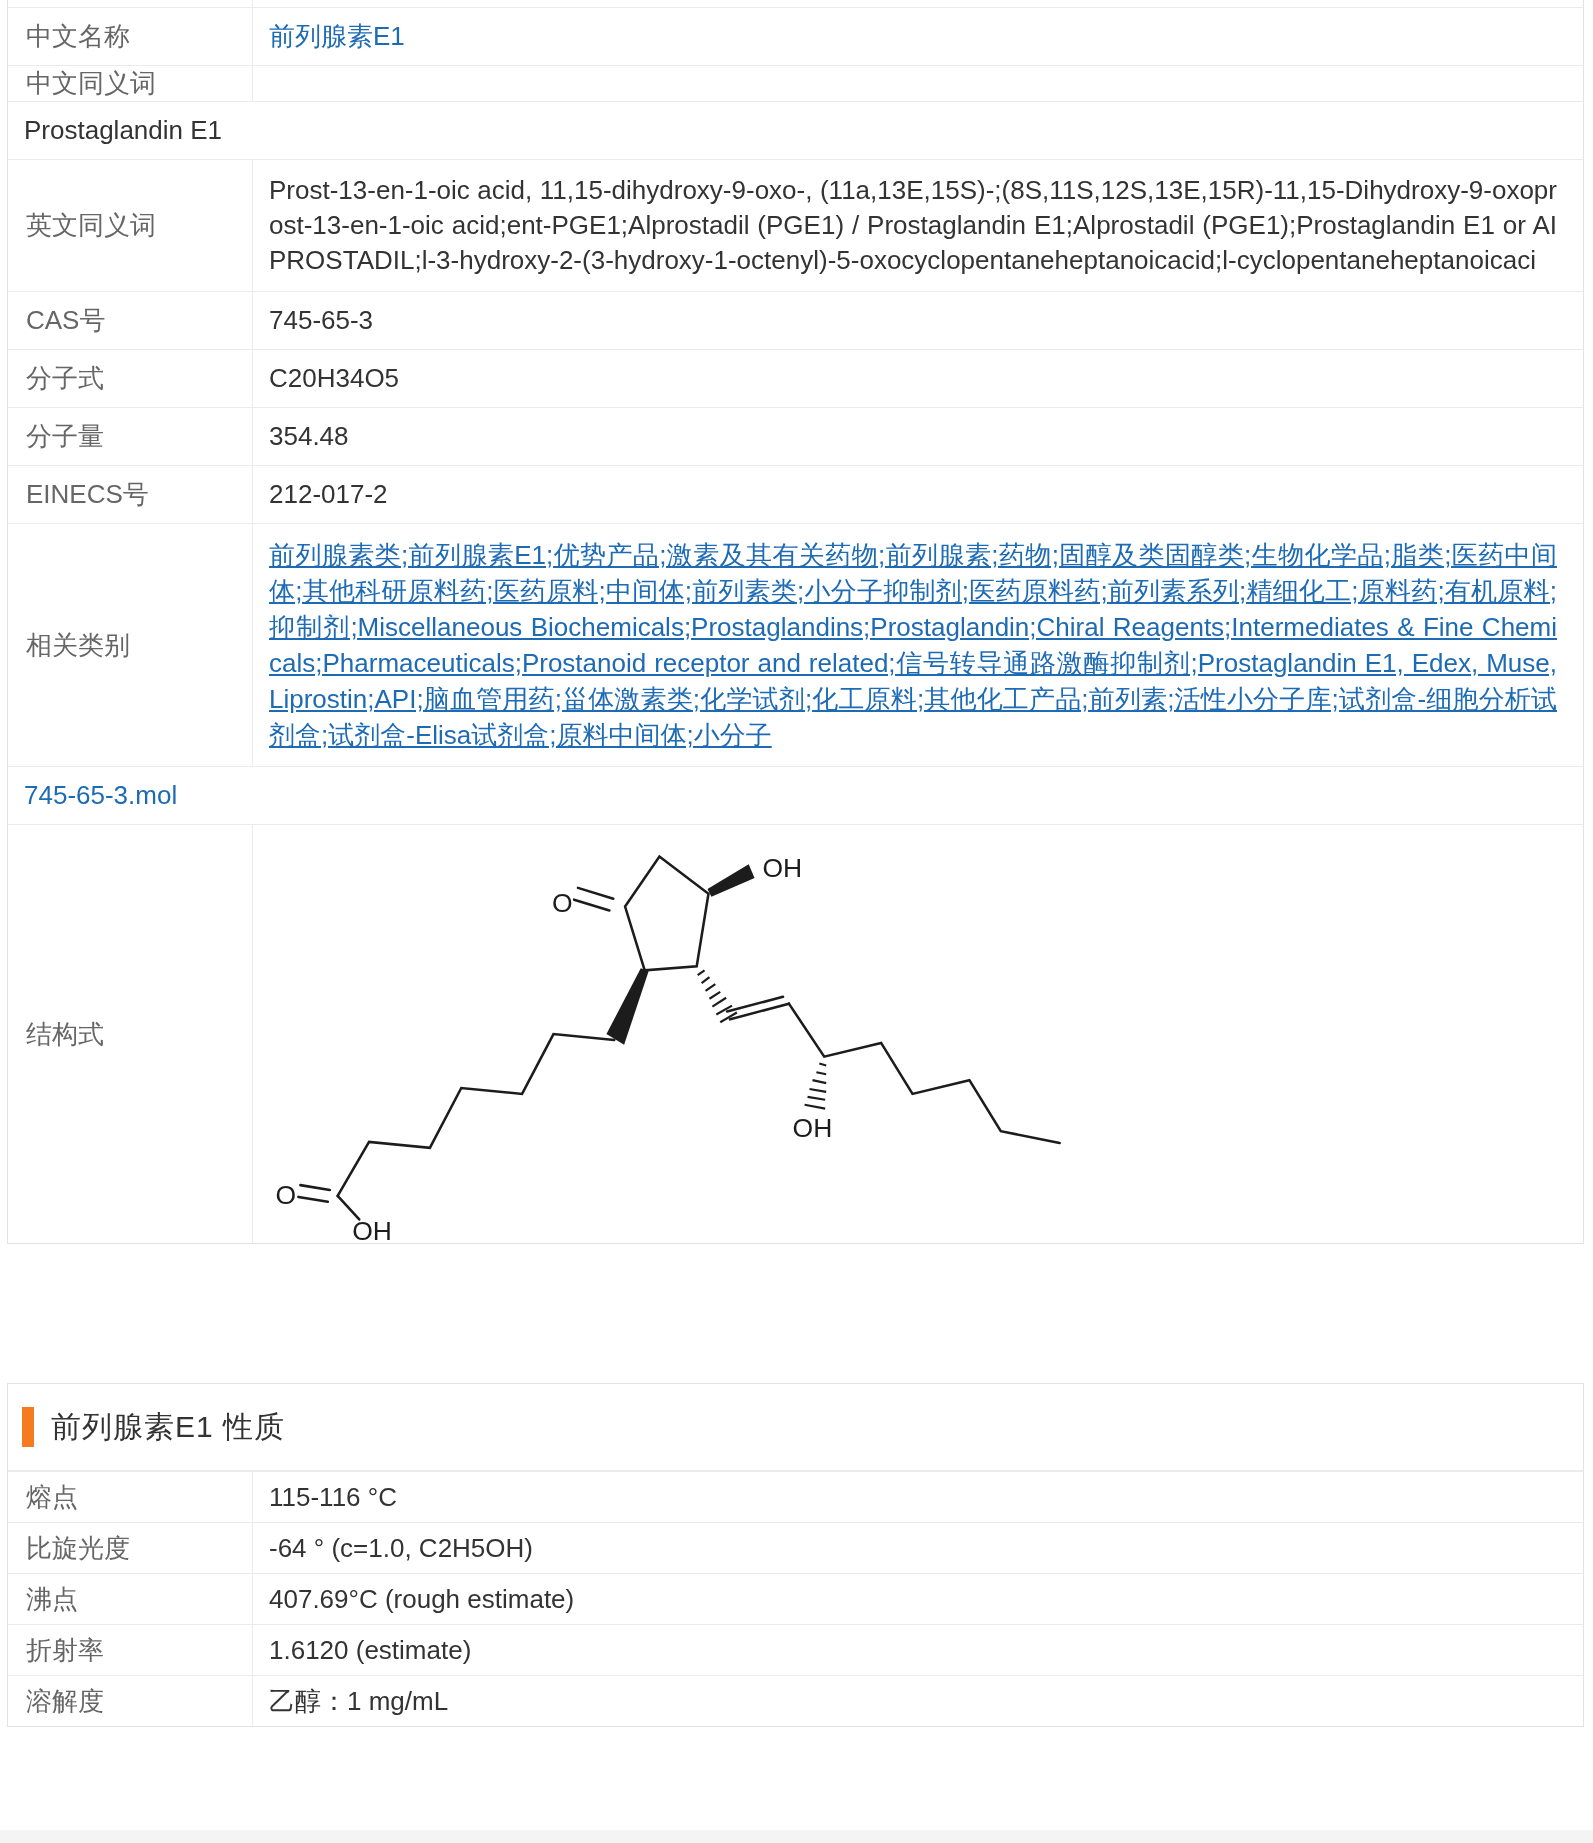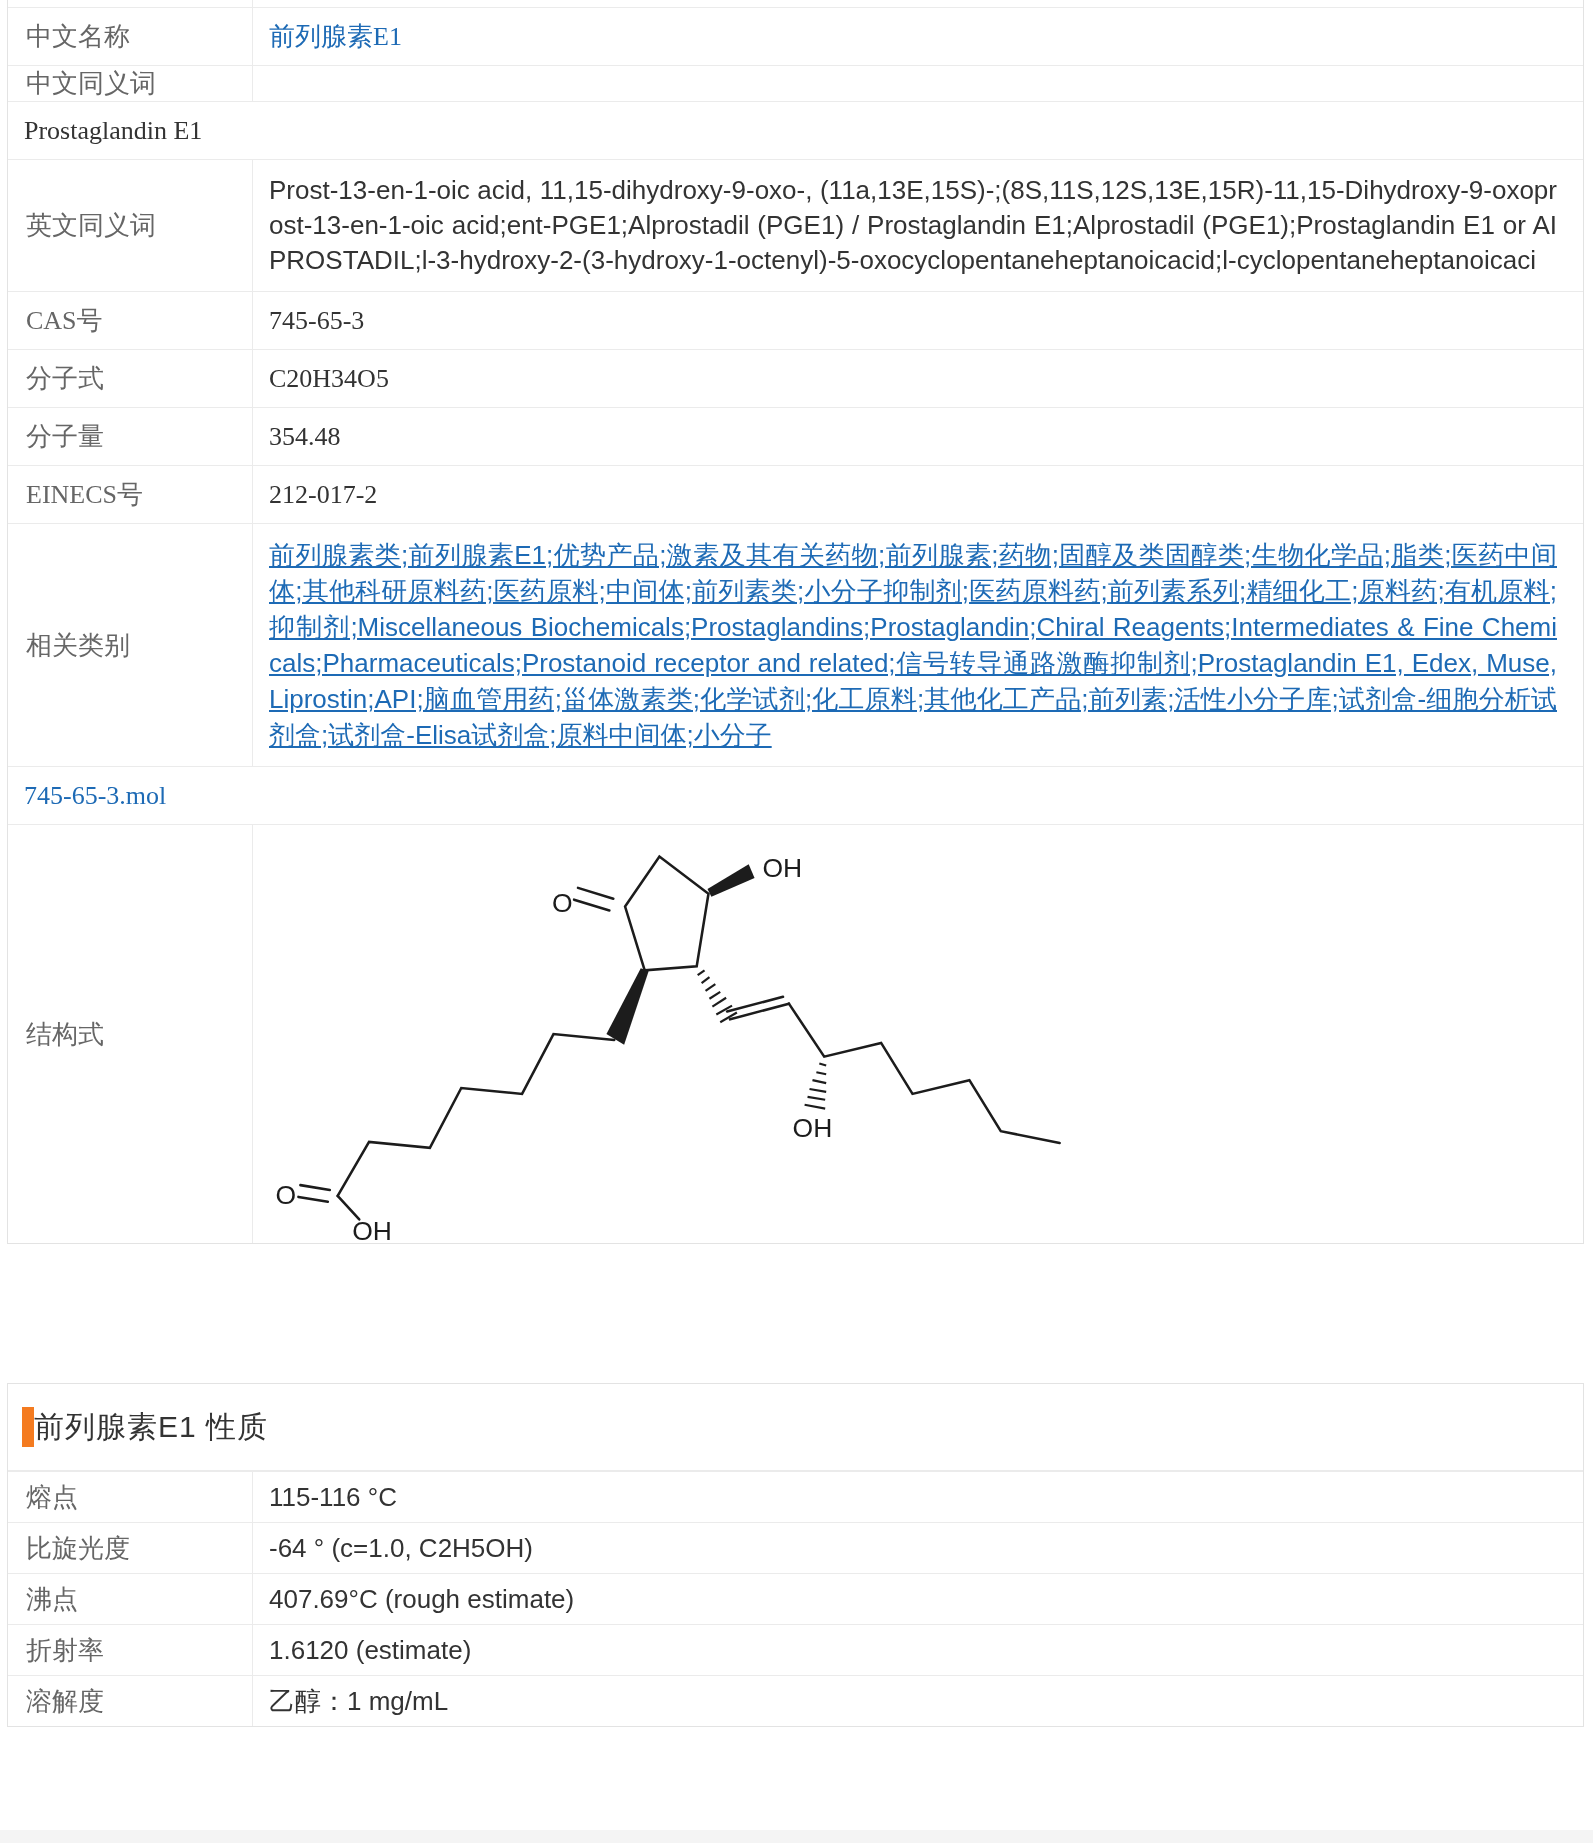--- a/index.html
+++ b/index.html
@@ -21,33 +21,33 @@
   }
   .cell-value{
     flex:1;box-sizing:border-box;display:flex;align-items:center;
     padding:0 26px 0 16px;font-size:26px;color:#333;
   }
   .cell-value.block{
     display:block;padding-top:13px;padding-bottom:13px;
     line-height:35px;text-align:justify;word-break:break-all;
   }
   .cell-value.cats{line-height:36px;}
-  .h57{min-height:57px;font-family:Liberation Serif, serif;}
+  .h57{min-height:57px;}
   .link{color:#1d6ab5;cursor:pointer;}
   .blue{color:#1d6ab5;text-decoration:underline;}
   .struct-cell{align-items:flex-start;padding-top:6px;}
   svg text{font-family:"Liberation Sans","DejaVu Sans",sans-serif;}
 
   .props{
     position:absolute;left:7px;top:1383px;width:1577px;box-sizing:border-box;
     border:1px solid #e3e3e3;background:#fff;
   }
   .props-header{height:86px;display:flex;align-items:center;border-bottom:1px solid #ebebeb;}
   .orange-bar{width:12px;height:40px;background:#f47b20;margin-left:14px;flex:0 0 12px;}
-  .props-title{font-size:30px;color:#333;letter-spacing:1px;}
+  .props-title{font-size:30px;color:#333;margin-left:17px;letter-spacing:1px;}
   .prow{display:flex;min-height:50px;border-top:1px solid #ebebeb;}
   .prow:first-of-type{border-top:none;}
   .gap-strip{position:absolute;left:0;top:1830px;width:1593px;height:13px;background:#f4f4f4;}
 </style>
 </head>
 <body>
 
 <div class="tbl">
   <div class="row cut-row">
     <div class="cell-label"></div>

